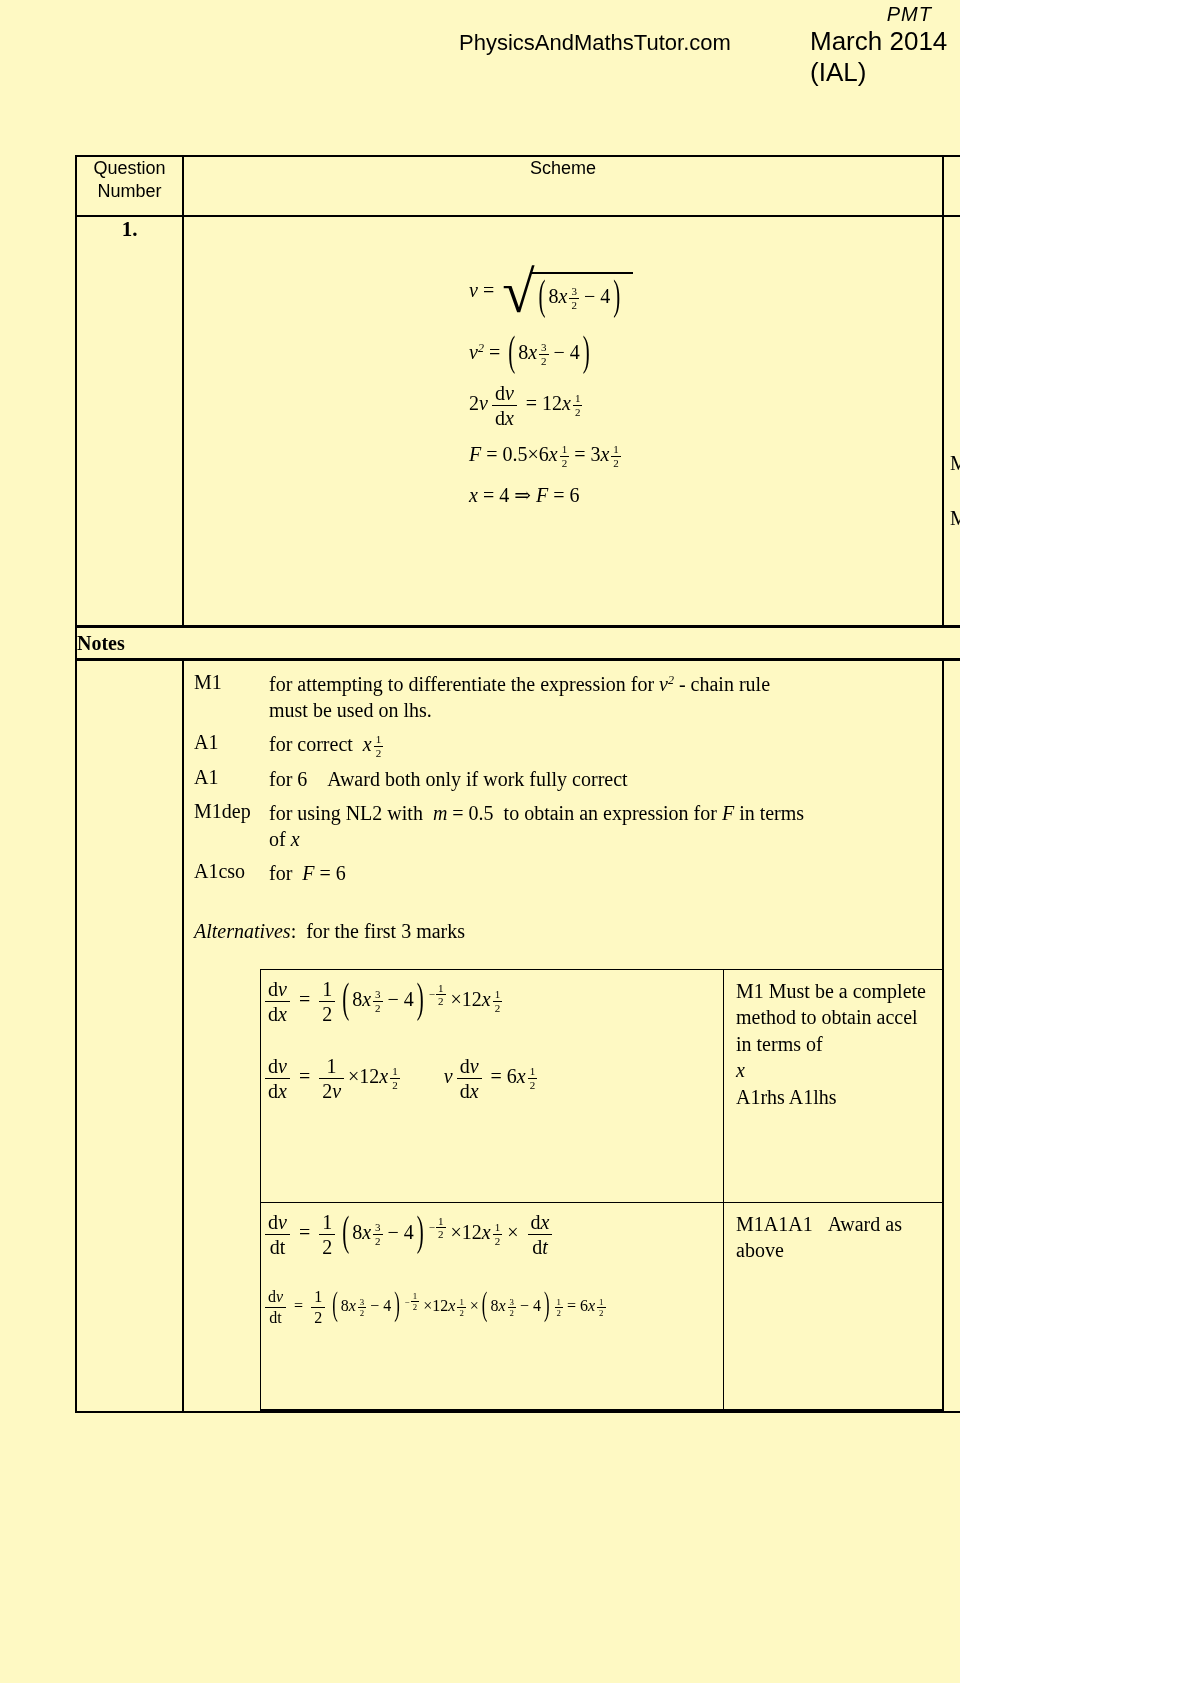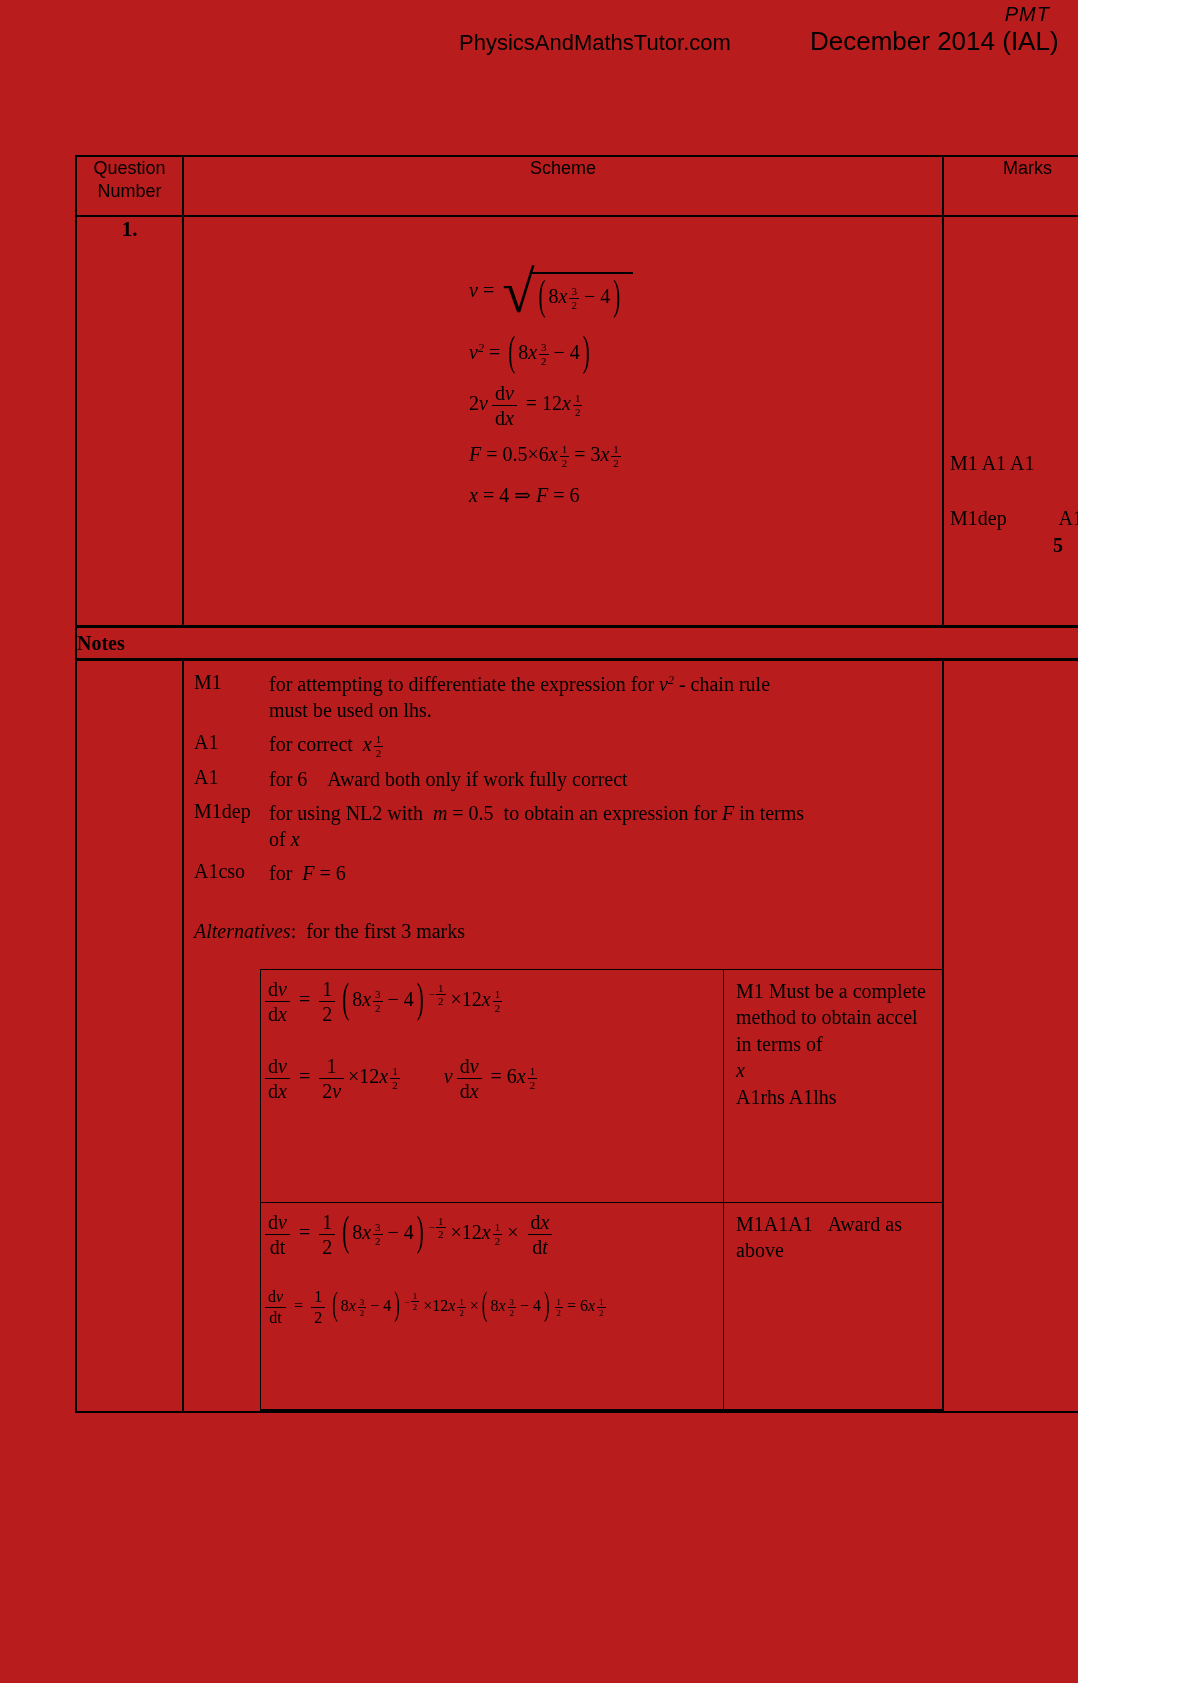--- a/index.html
+++ b/index.html
@@ -1,16 +1,16 @@
 <!DOCTYPE html>
 <html><head>
 <meta charset="utf-8">
 <style>
   html,body{margin:0;padding:0;background:#ffffff;}
-  .page{position:relative;width:1078px;height:1683px;background:#b91c1c;overflow:hidden;
+  .page{position:relative;width:960px;height:1683px;background:#fef9c3;overflow:hidden;
         font-family:"Liberation Serif","DejaVu Serif",serif;color:#000;}
 
   
   .pmt{position:absolute;top:3px;right:28px;font-family:"Liberation Sans",sans-serif;
        font-style:italic;font-size:20px;letter-spacing:1px;}
   .site{position:absolute;top:30px;left:459px;font-family:"Liberation Sans",sans-serif;font-size:22px;}
   .pdate{position:absolute;top:26px;left:810px;font-family:"Liberation Sans",sans-serif;font-size:26px;}
 
   
   table.mark{position:absolute;left:75px;top:155px;width:1036px;border-collapse:collapse;table-layout:fixed;}
@@ -68,21 +68,21 @@
   .vinc{border-top:2.2px solid #000;margin-top:9px;padding:10px 10px 6px 6px;white-space:nowrap;}
   .gap{display:inline-block;width:44px;}
 </style>
 </head>
 <body>
 
 <div class="page">
 
   <div class="pmt">PMT</div>
   <div class="site">PhysicsAndMathsTutor.com</div>
-  <div class="pdate">December 2014 (IAL)</div>
+  <div class="pdate">March 2014 (IAL)</div>
 
   <table class="mark">
     <colgroup>
         <col style="width:107px">
         <col style="width:760px">
         <col style="width:169px">
       </colgroup>
 
     <tbody>
         <tr>

